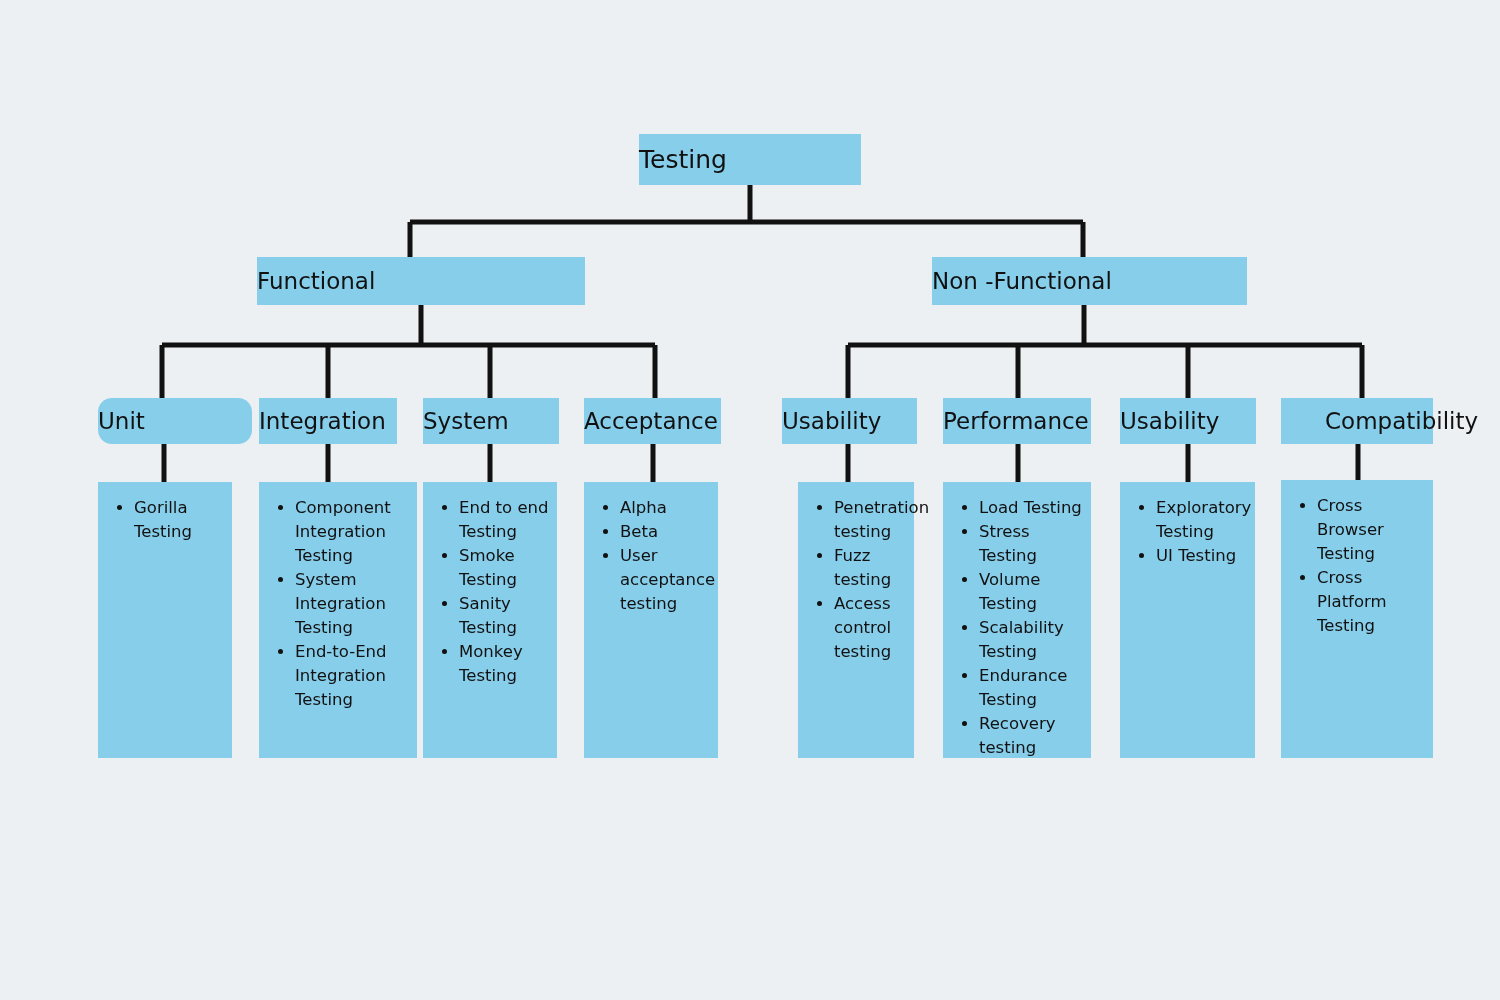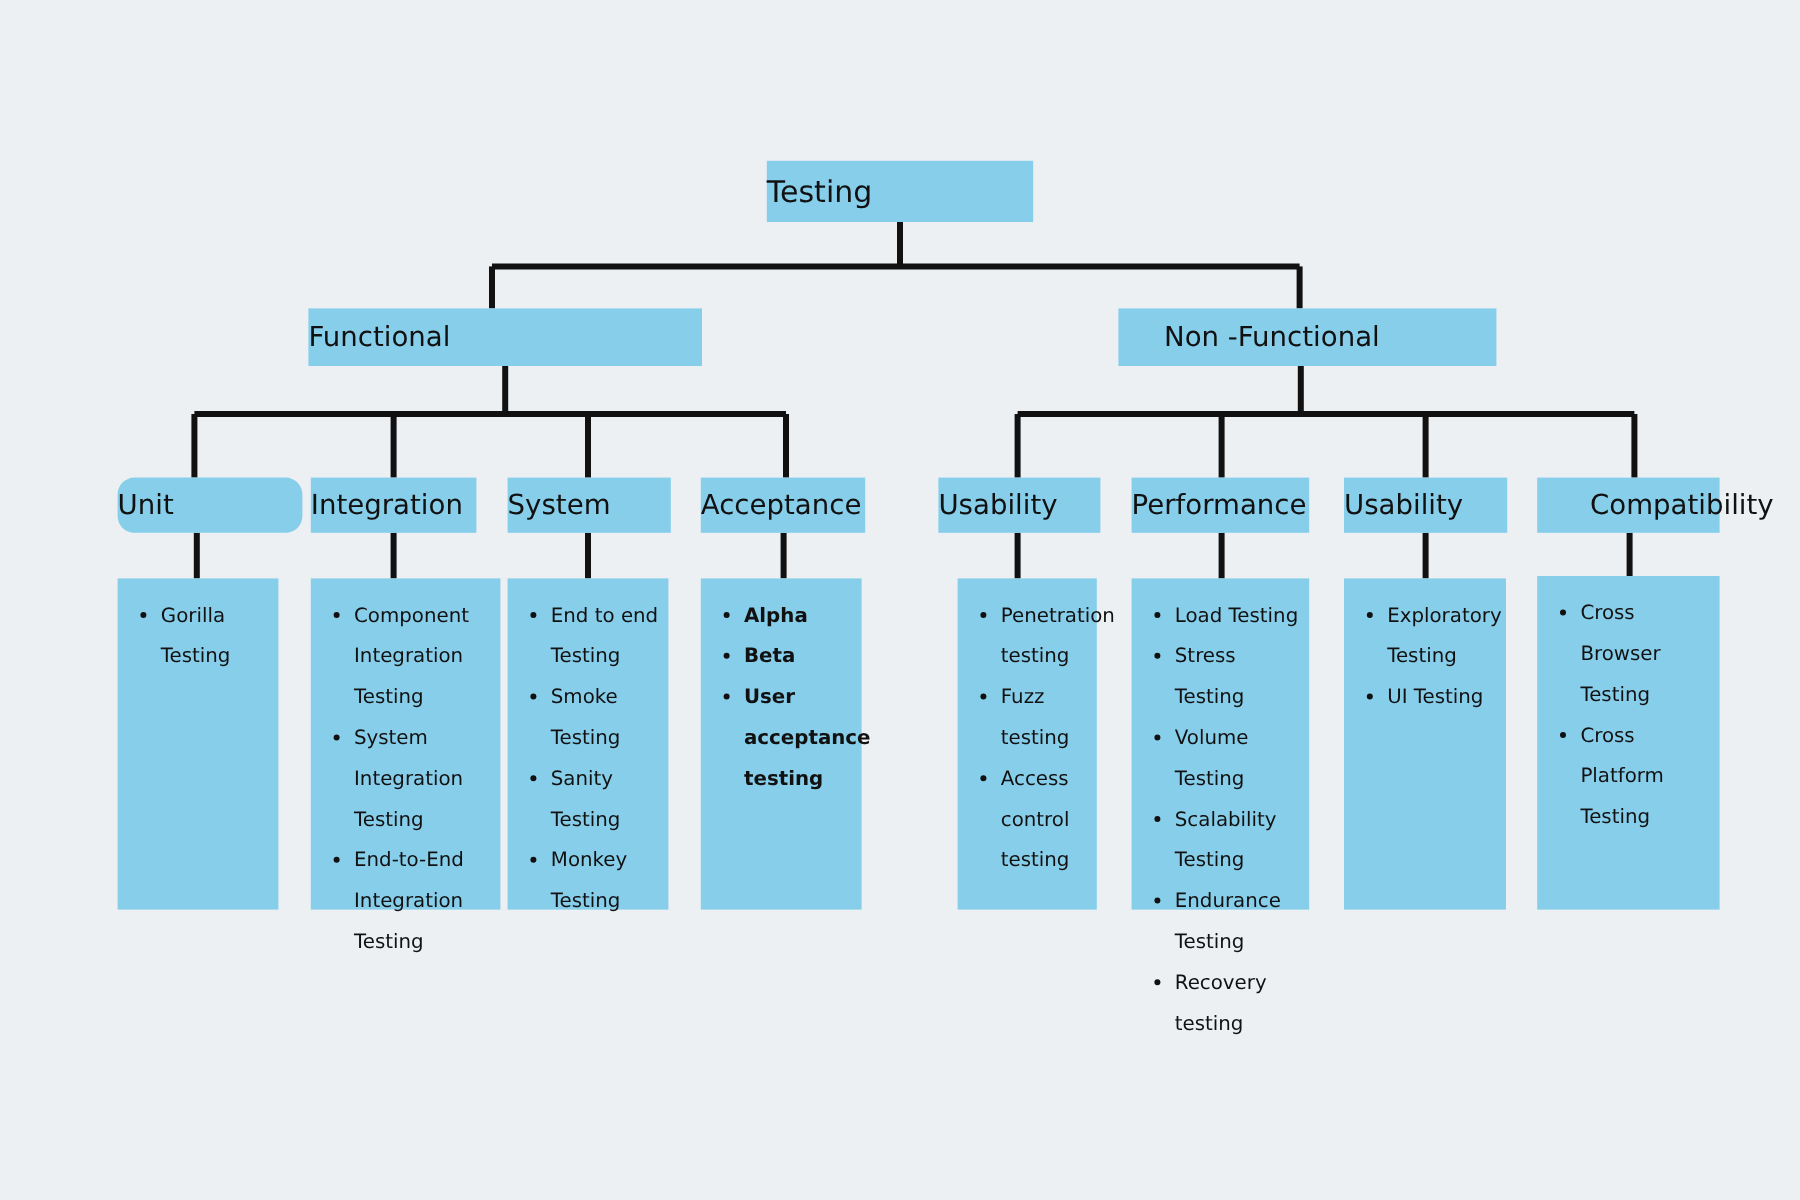--- a/index.html
+++ b/index.html
@@ -49,21 +49,21 @@
     box-sizing: border-box;
     padding: 14px 6px 6px 6px;
   }
   .detail ul {
     margin: 0;
     padding: 0 0 0 30px;
     list-style-type: disc;
   }
   .detail li {
     font-size: 16.5px;
-    line-height: 34px;
+    line-height: 24px;
     color: #111111;
     margin: 0;
     padding: 0;
   }
 </style>
 </head>
 <body>
 
 <div id="canvas">
 
@@ -101,21 +101,21 @@
   </svg>
 
   <div class="node node-root" style="left:639px; top:134px; width:222px; height:51px;">
     <span>Testing</span>
   </div>
 
   <div class="node node-l2" style="left:257px; top:257px; width:328px; height:48px;">
     <span>Functional</span>
   </div>
 
-  <div class="node node-l2" style="left:932px; top:257px; width:315px; height:48px;padding-left:38px;">
+  <div class="node node-l2" style="left:932px; top:257px; width:315px; height:48px;">
     <span>Non -Functional</span>
   </div>
 
   <div class="node node-l3" style="left:98px; top:398px; width:154px; height:46px;border-radius:14px;">
     <span>Unit</span>
   </div>
   <div class="node node-l3" style="left:259px; top:398px; width:138px; height:46px;">
     <span>Integration</span>
   </div>
   <div class="node node-l3" style="left:423px; top:398px; width:136px; height:46px;">
@@ -151,21 +151,21 @@
       </ul>
   </div>
   <div class="detail" style="left:423px; top:482px; width:134px; height:276px;">
     <ul>
         <li>End to end Testing</li>
         <li>Smoke Testing</li>
         <li>Sanity Testing</li>
         <li>Monkey Testing</li>
       </ul>
   </div>
-  <div class="detail" style="left:584px; top:482px; width:134px; height:276px;font-weight:bold;">
+  <div class="detail" style="left:584px; top:482px; width:134px; height:276px;">
     <ul>
         <li>Alpha</li>
         <li>Beta</li>
         <li>User acceptance testing</li>
       </ul>
   </div>
 
   <div class="detail" style="left:782px; top:482px; width:116px; height:276px;margin-left:16px;">
     <ul>
         <li>Penetration testing</li>

